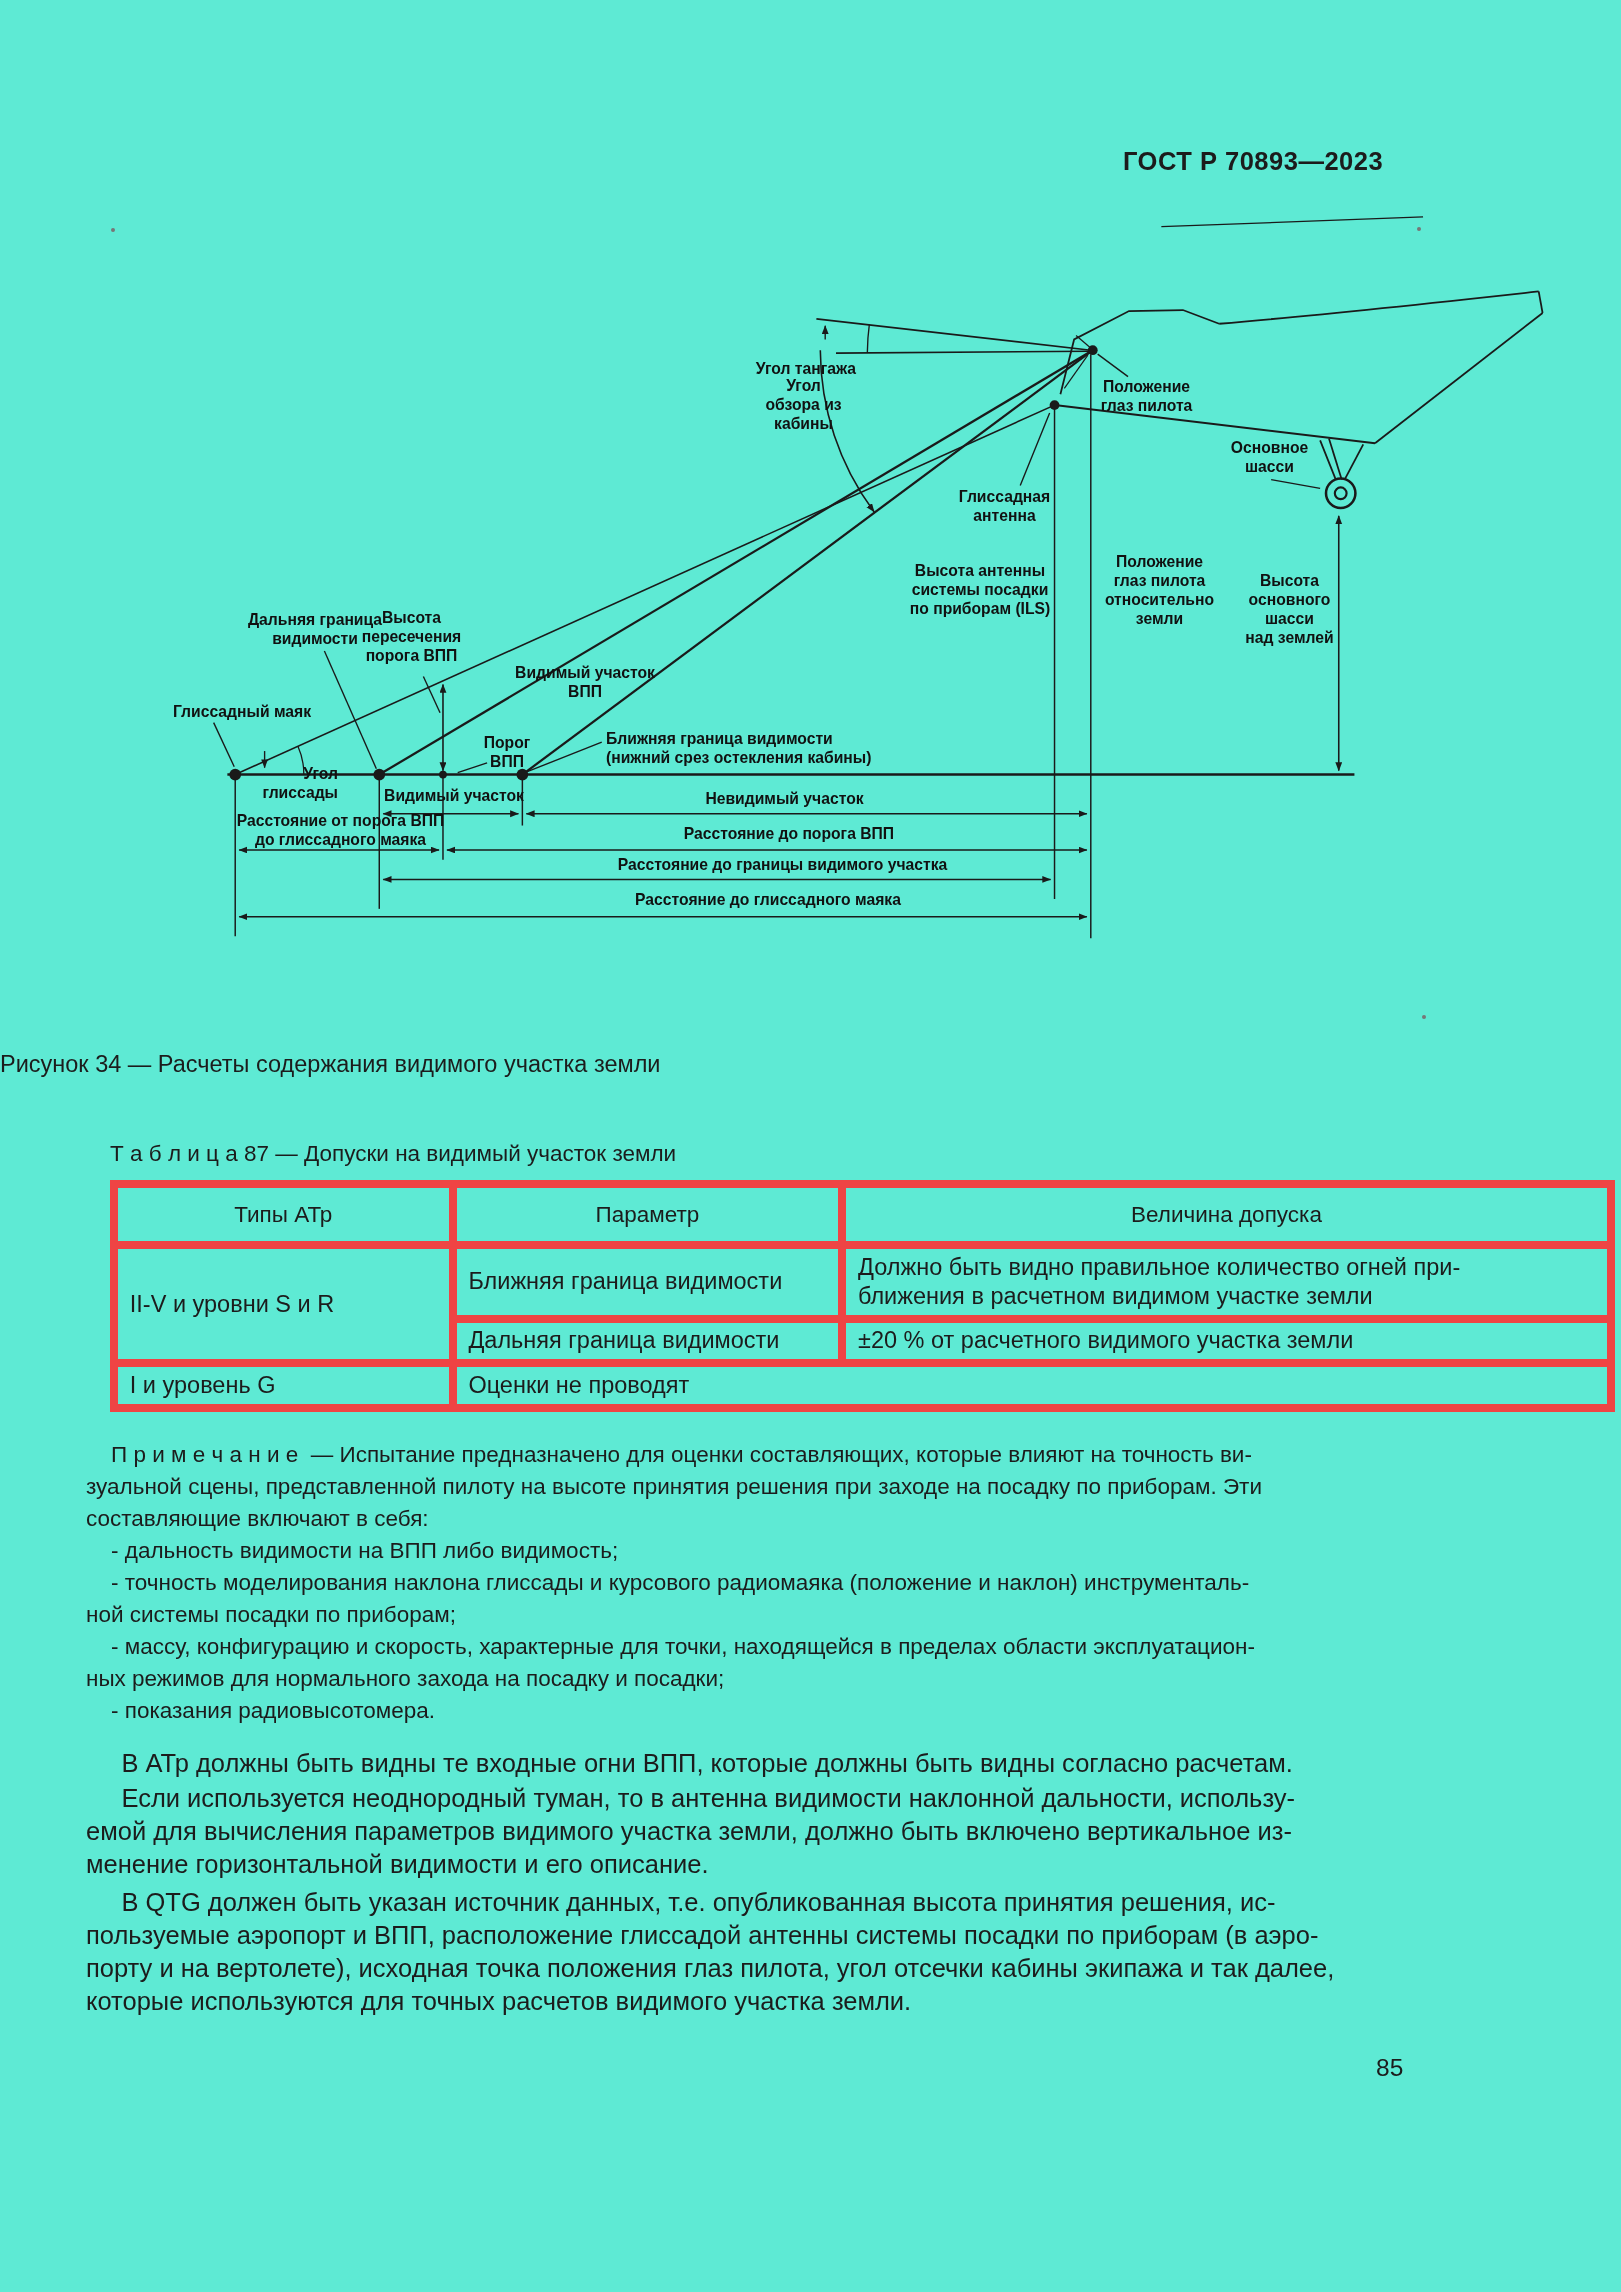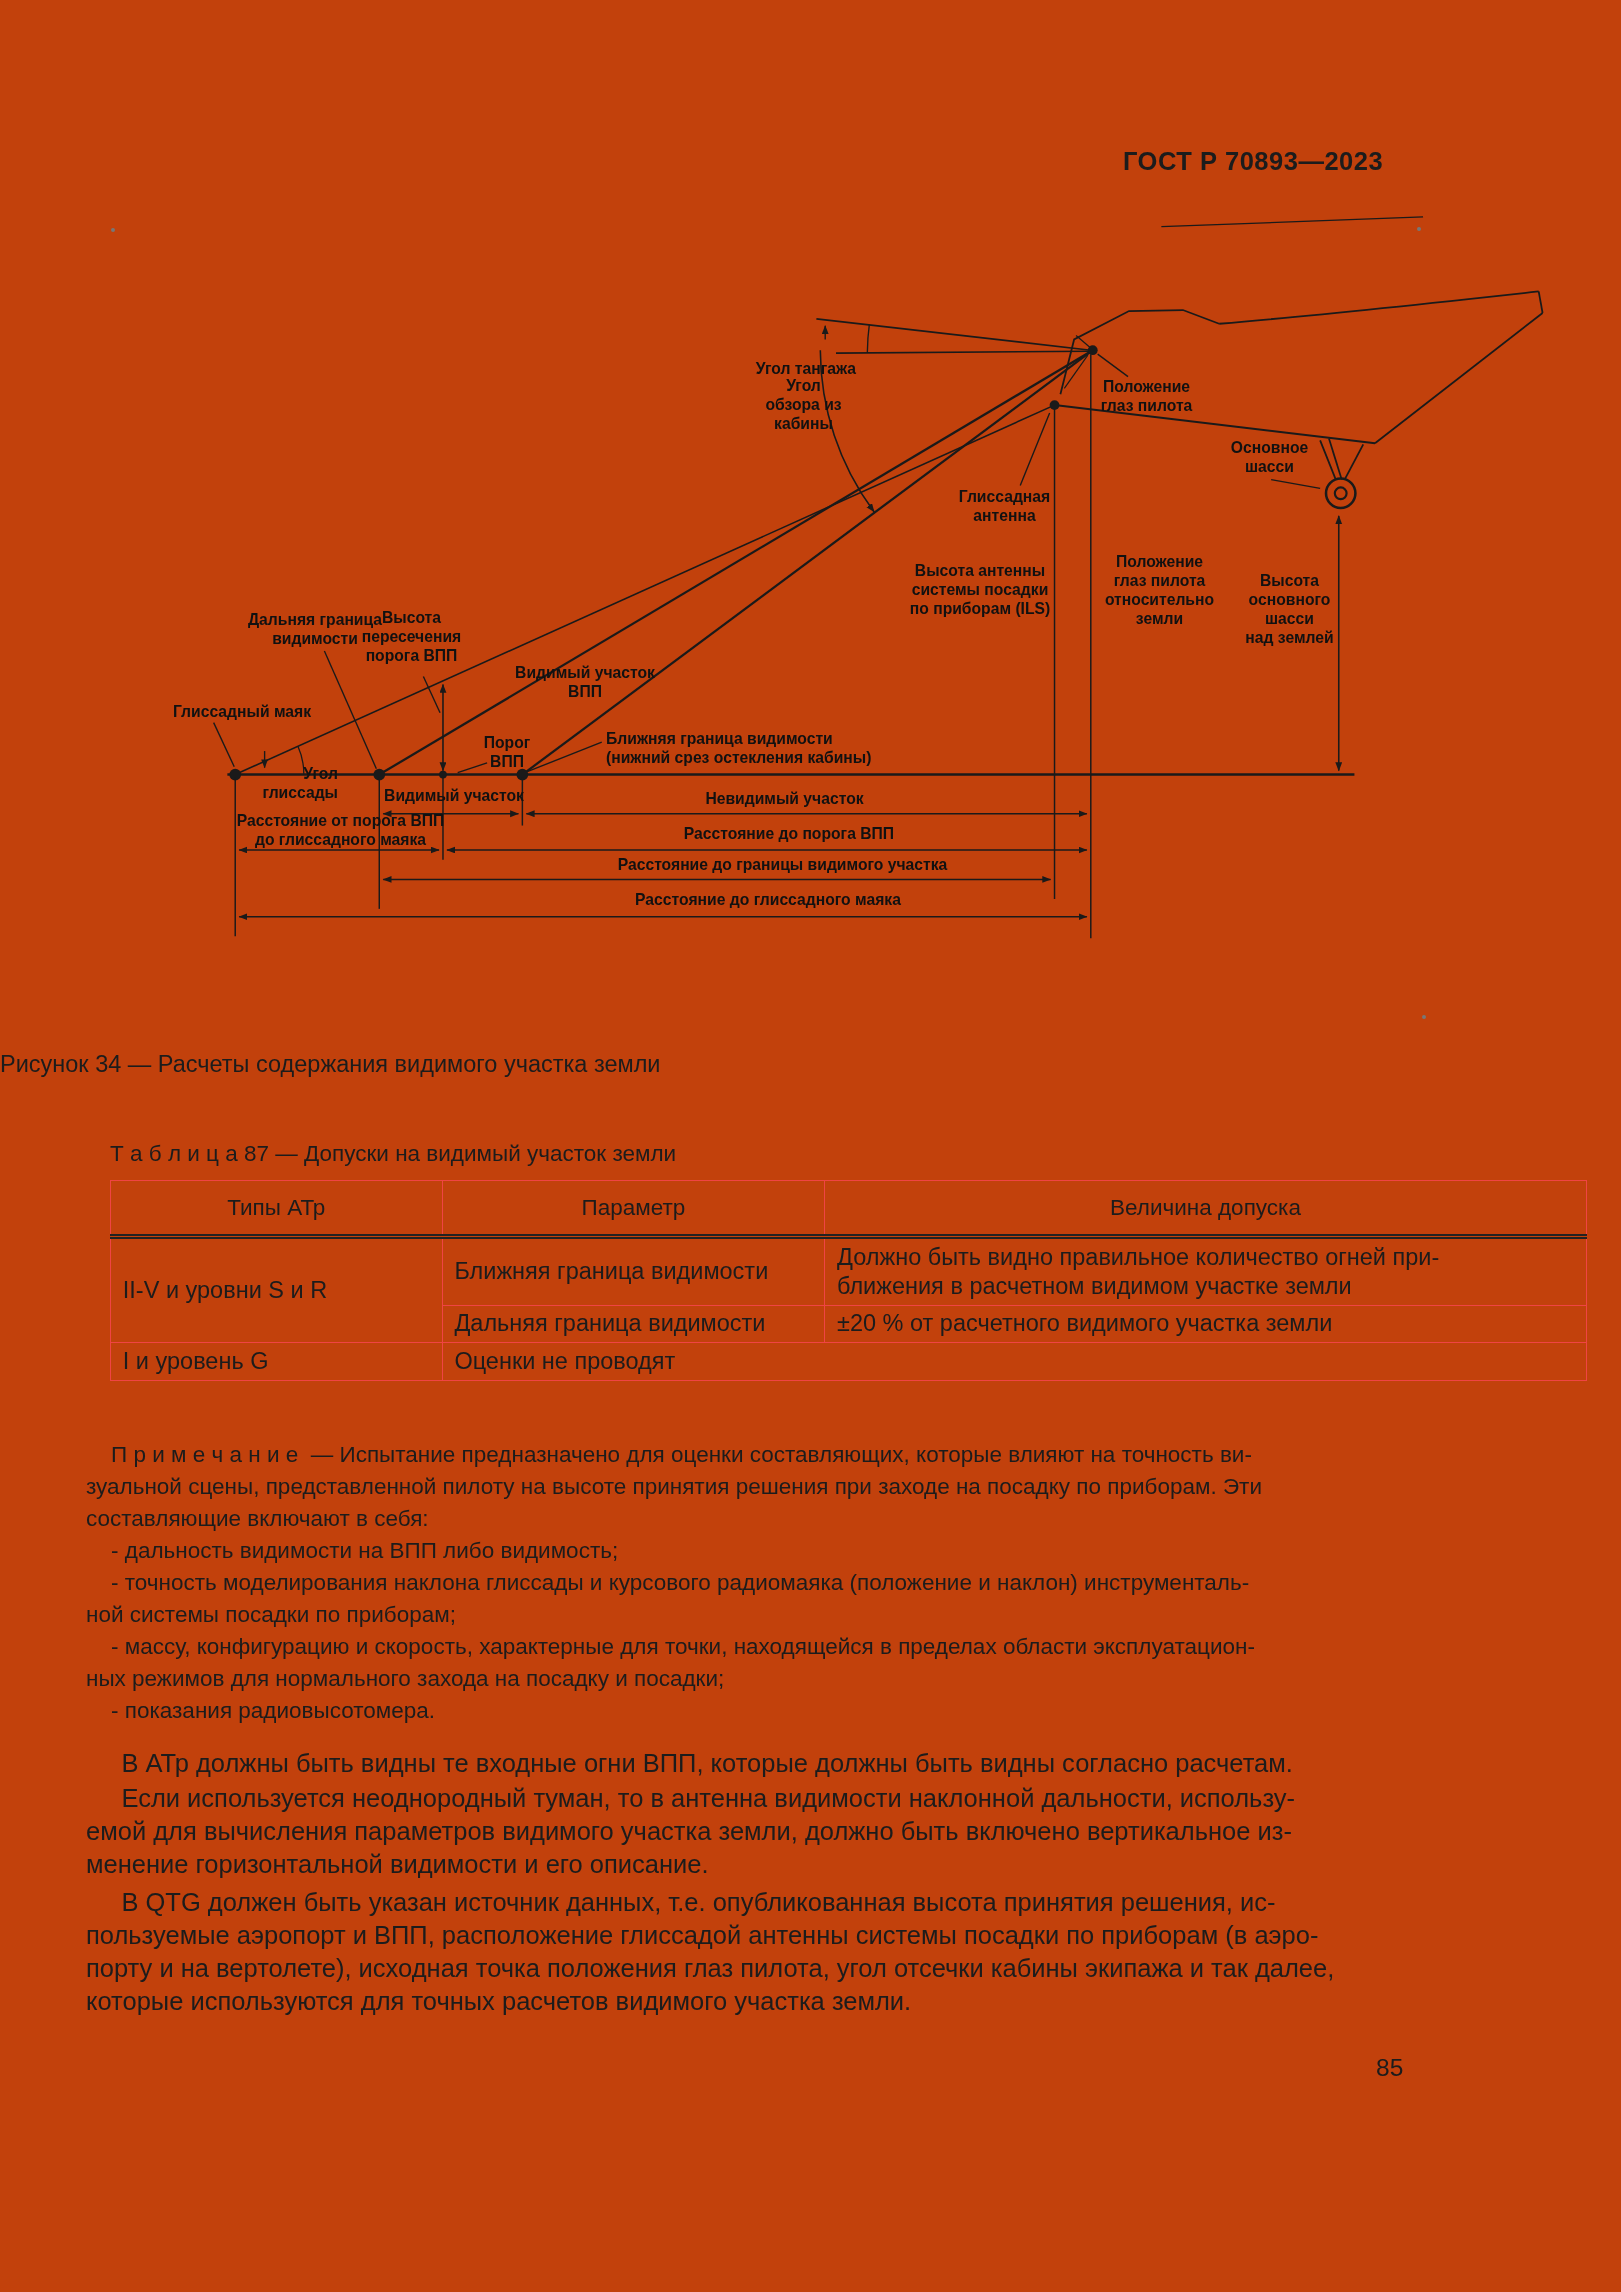--- a/index.html
+++ b/index.html
@@ -1,33 +1,33 @@
 <!DOCTYPE html>
 <html><head>
 <meta charset="utf-8">
 <style>
   html,body{margin:0;padding:0;background:#888;}
   .page{
     position:relative;width:1621px;height:2293px;margin:0 auto;
-    background:#c2410c;color:#1c1c1c;
+    background:#5eead4;color:#1c1c1c;
     font-family:"Liberation Sans",sans-serif;overflow:hidden;
   }
   .hdr{position:absolute;left:1123px;top:147px;width:274px;font-size:25.5px;font-weight:bold;letter-spacing:0.5px;}
   svg.diagram{position:absolute;left:0;top:0;width:1621px;height:2293px;z-index:1;pointer-events:none;}
   .dl{position:absolute;z-index:2;font-size:15.7px;font-weight:bold;line-height:1.22;white-space:pre-line;color:#111;}
   .dl.c{text-align:center;}
   .dl.r{text-align:right;margin-top:31px;}
   .caption{position:absolute;left:0;top:1051px;width:1396px;text-align:left;font-size:23.5px;}
   .tbl-title{position:absolute;left:110px;top:1141px;width:1402px;font-size:22.5px;}
   table.gt{
     position:absolute;left:110px;top:1180px;width:1402px;
     border-collapse:collapse;table-layout:fixed;
     font-size:23.5px;line-height:29px;color:#1c1c1c;
   }
-  table.gt td{border:1px solid #ef4444;padding:3.9px 11.8px;vertical-align:middle;}
+  table.gt td{border:8px solid #ef4444;padding:3.9px 11.8px;vertical-align:middle;}
   table.gt tr.h td{border-bottom:5.9px double #222;text-align:center;height:45px;font-size:22.5px;}
   table.gt td.preline{white-space:pre-line;}
   table.gt td.c1{width:307px;}
   table.gt td.c2{width:358px;margin-left:18px;}
   table.gt td.c3{width:737px;}
   .note{position:absolute;left:86px;top:1439px;width:1446px;font-size:22.5px;line-height:32px;white-space:pre-wrap;}
   .para{position:absolute;left:86px;width:1446px;font-size:25.5px;line-height:33px;white-space:pre-wrap;}
   .p1{top:1747px;}
   .p2{top:1782px;}
   .p3{top:1886px;}

